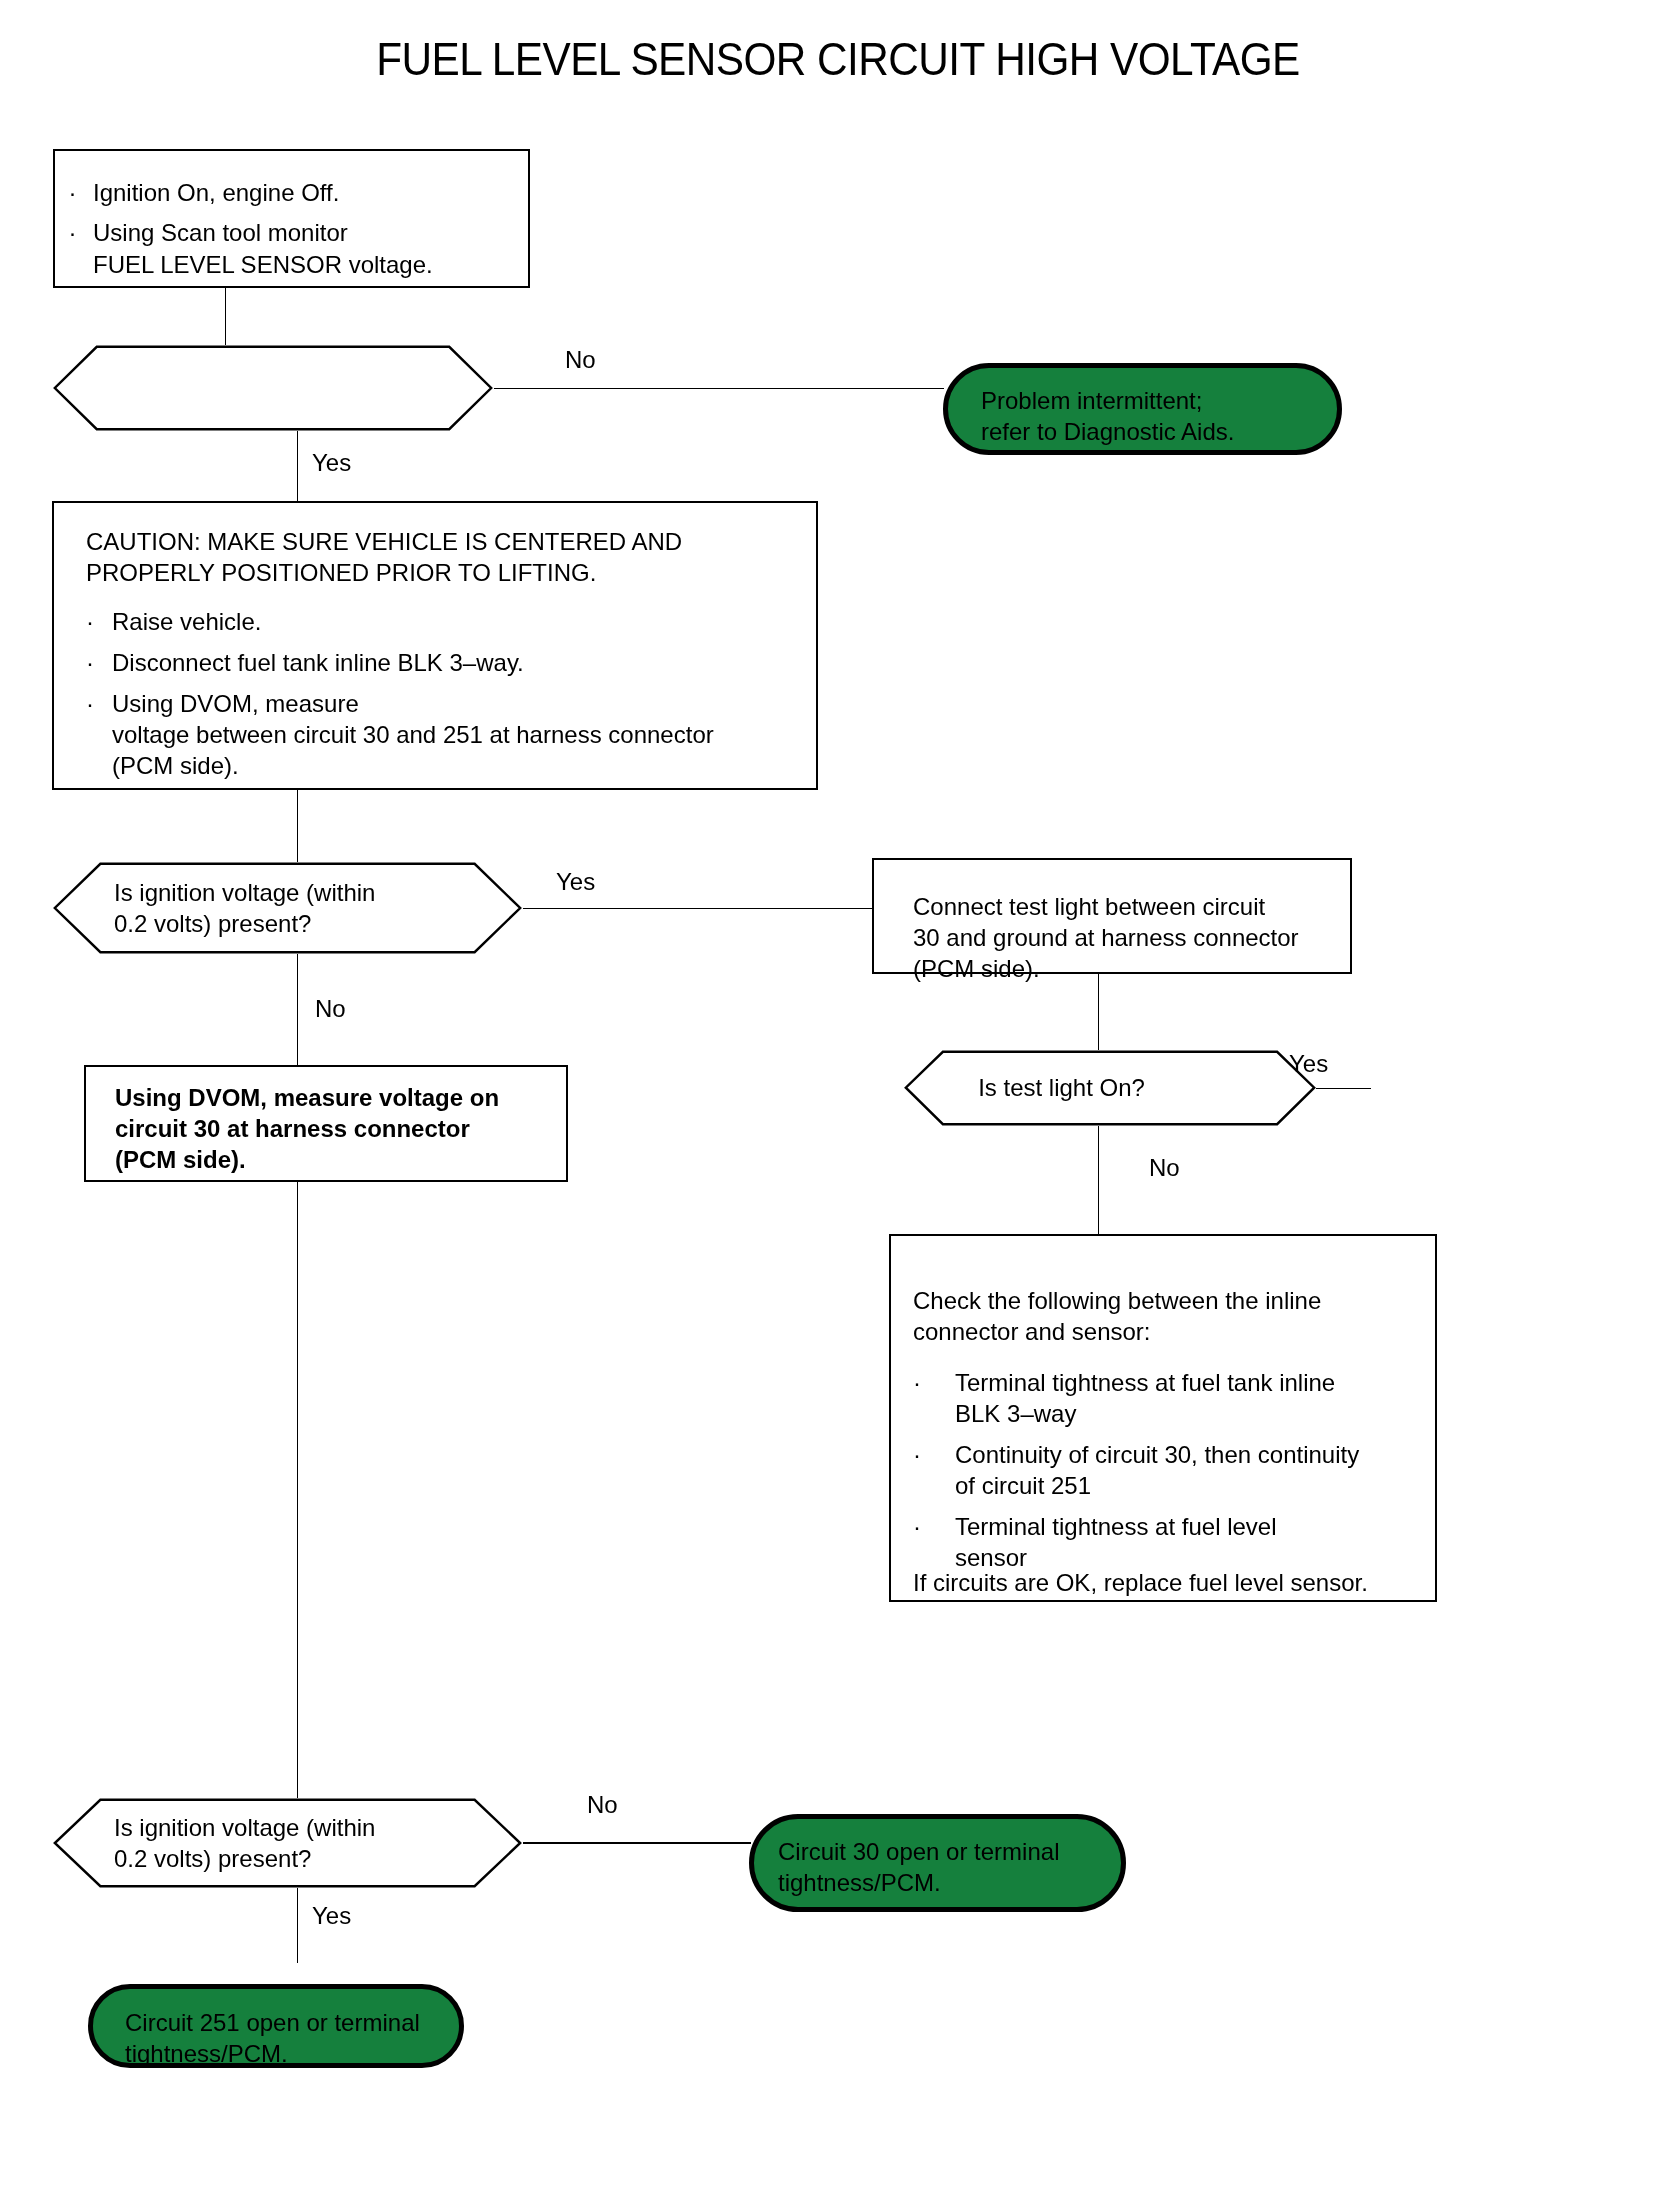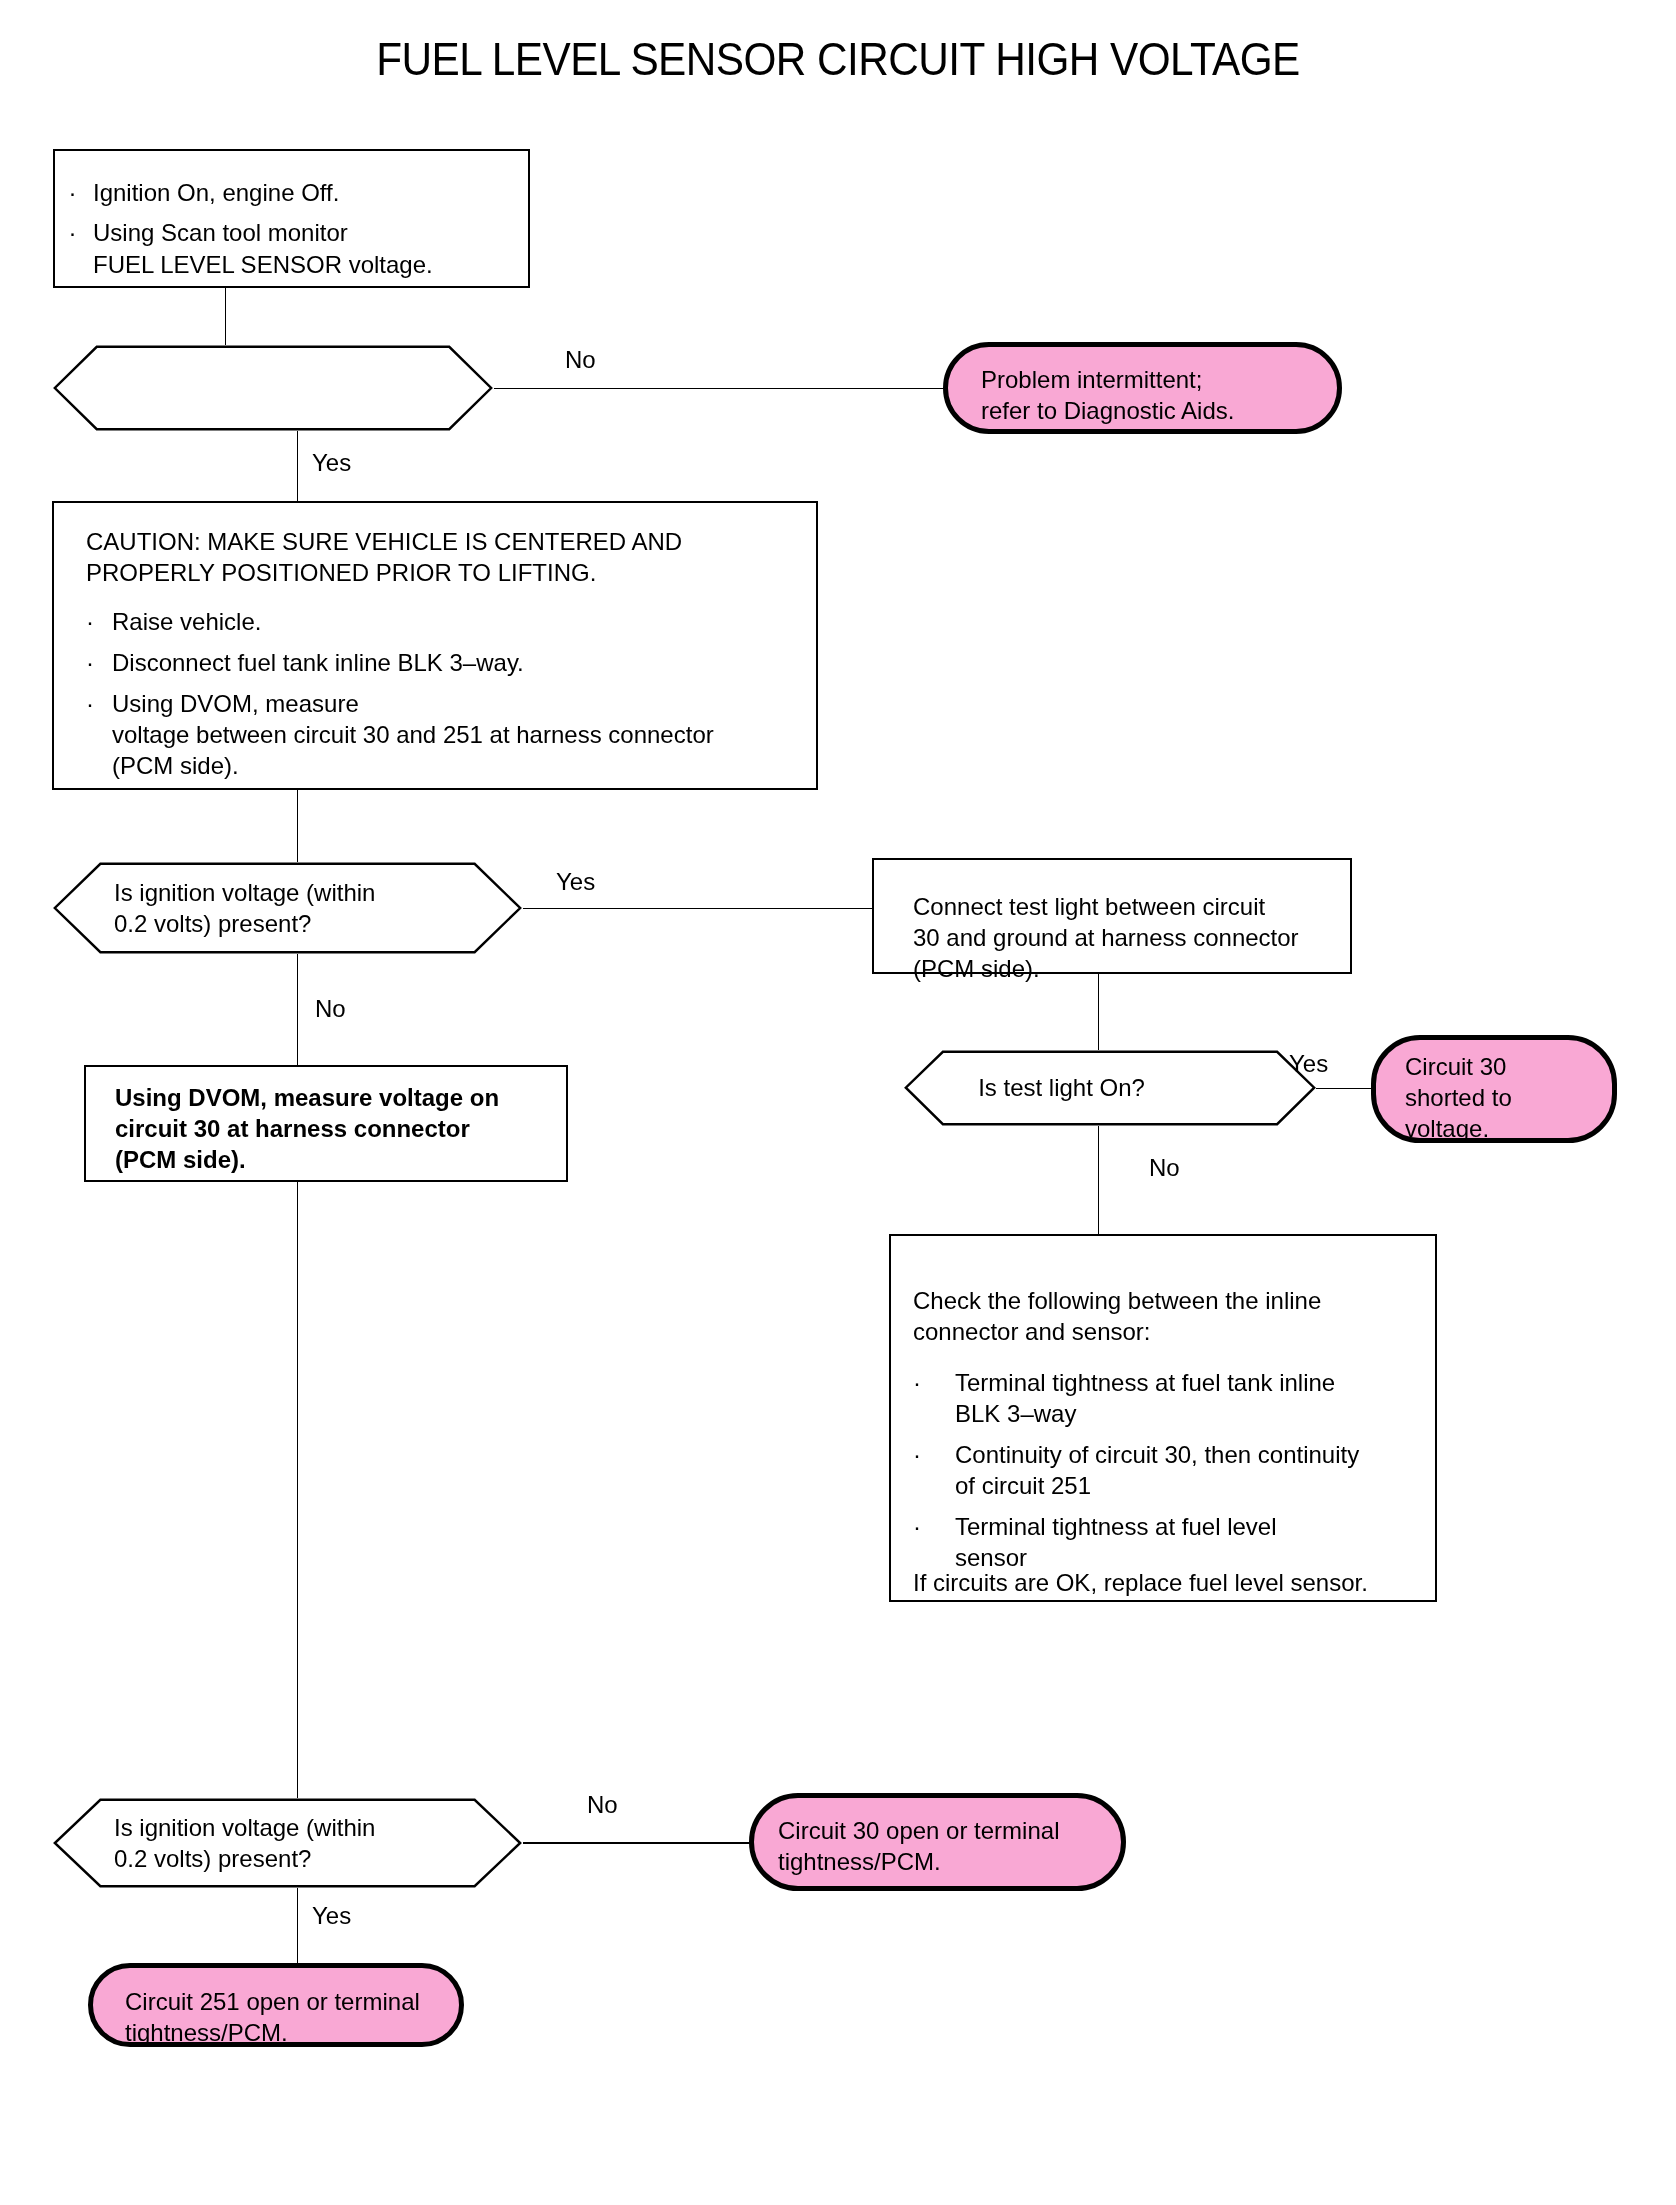--- a/index.html
+++ b/index.html
@@ -29,22 +29,23 @@
   .proc{
     position:absolute;
     box-sizing:border-box;
     border:2.4px solid #000;
     background:#fff;
   }
   .term{
     position:absolute;
     box-sizing:border-box;
     border:5.5px solid #000;
-    background:#f9a8d4;
+    background:#15803d;
     border-radius:607px;
+    margin-top:21px;
   }
   .term.soft{ border-radius:49px; }
   .hex{
     position:absolute;
     background:#fff;
   }
   .hex svg{display:block;width:100%;height:100%;}
   .hex .hexlabel{
     position:absolute;
     left:14%;
@@ -189,25 +190,20 @@
 
   <div class="hex" style="left:904px; top:1050px; width:412px; height:76px;">
     <svg viewBox="0 0 678 125" preserveAspectRatio="none">
       <polygon points="64,3 614,3 675,62 614,122 64,122 3,62" fill="#ffffff" stroke="#000000" stroke-width="4"></polygon>
     </svg>
     <div class="hexlabel" style="left:18%;width:68%;">
       <div class="ln">Is test light On?</div>
     </div>
   </div>
 
-  <div class="term soft" style="left:1371px; top:1035px; width:246px; height:108px;">
-    <div class="txt" style="left:29px; top:11px; width:201px;">Circuit 30
-shorted to
-voltage.</div>
-  </div>
 
   <div class="proc" style="left:84px; top:1065px; width:484px; height:117px;font-weight:bold;">
     <div class="txt" style="left:29px; top:15px; width:438px;">Using DVOM, measure voltage on
 circuit 30 at harness connector
 (PCM side).</div>
   </div>
 
   <div class="proc" style="left:889px; top:1234px; width:548px; height:368px;">
     <div class="cap" style="position:absolute; left:22px; top:49px; width:511px; white-space:pre-line;">Check the following between the inline
 connector and sensor:</div>

